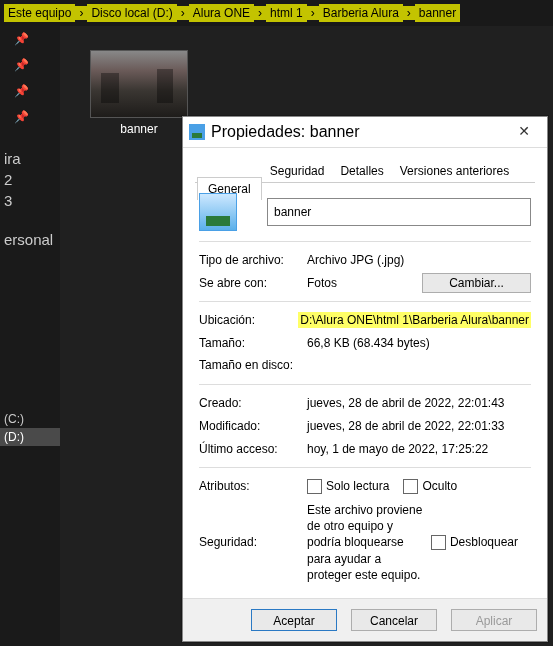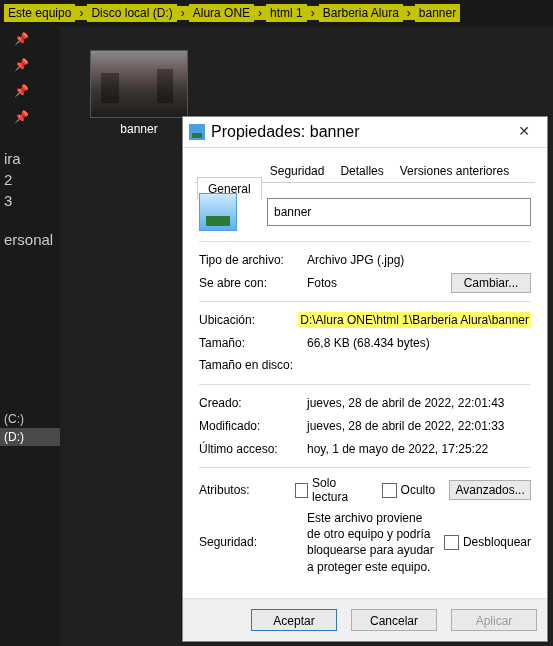--- a/index.html
+++ b/index.html
@@ -39,21 +39,21 @@
 .row.loc .val{color:#000;background:#ffff66;display:inline-block;flex:0 0 auto;padding:1px 2px}
 .toprow{display:flex;align-items:center;margin-bottom:10px}
 .bigico{width:36px;height:36px;border:1px solid #4aa0e6;background:linear-gradient(180deg,#cde8ff,#5bb0ea);margin-right:30px;position:relative}
 .bigico::after{content:"";position:absolute;left:6px;bottom:4px;width:24px;height:10px;background:#2a7a3a}
 .nameinput{flex:1;border:1px solid #888;height:22px;padding:2px 6px;font-family:inherit;font-size:12px}
 .sep{height:1px;background:#ddd;margin:8px 0}
 
 .btn{background:#e9e9e9;border:1px solid #adadad;padding:2px 0;font-size:12px;text-align:center;cursor:pointer;font-family:inherit}
 .btn.def{border-color:#2a79c4}
 .btn.dis{color:#9a9a9a}
-.cambiar{width:80px;margin-left:auto}
+.cambiar{width:109px;margin-left:auto}
 .avanz{width:92px;margin-left:auto}
 
 .chk{display:inline-flex;align-items:center;margin-right:14px}
 .chk .box{width:13px;height:13px;border:1px solid #666;margin-right:4px;background:#fff}
 
 .secrow{display:flex;align-items:center}
 .secrow .txt{flex:1;padding-right:8px;line-height:1.35}
 
 .buttons{position:absolute;left:0;right:0;bottom:0;height:42px;border-top:1px solid #ddd;background:#f0f0f0;display:flex;align-items:center;justify-content:flex-end;padding:0 10px;gap:14px}
 .buttons .btn{width:86px;height:22px;line-height:18px}
@@ -164,27 +164,26 @@
       <div class="row">
         <div class="lbl">Atributos:</div>
         <label class="chk">
             <span class="box"></span>
             <span>Solo lectura</span>
           </label>
         <label class="chk">
             <span class="box"></span>
             <span>Oculto</span>
           </label>
-        <button class="btn avanz">Avanzados...</button>
       </div>
 
       <div class="row secrow" style="margin-top:6px">
         <div class="lbl">Seguridad:</div>
         <div class="txt">Este archivo proviene de otro equipo y podría bloquearse para ayudar a proteger este equipo.</div>
-        <label class="chk" style="margin-right:0">
+        <label class="chk" style="margin-right:13px">
             <span class="box"></span>
             <span>Desbloquear</span>
           </label>
       </div>
 
     </div>
 
     <div class="buttons">
       <button class="btn def">Aceptar</button>
       <button class="btn">Cancelar</button>

